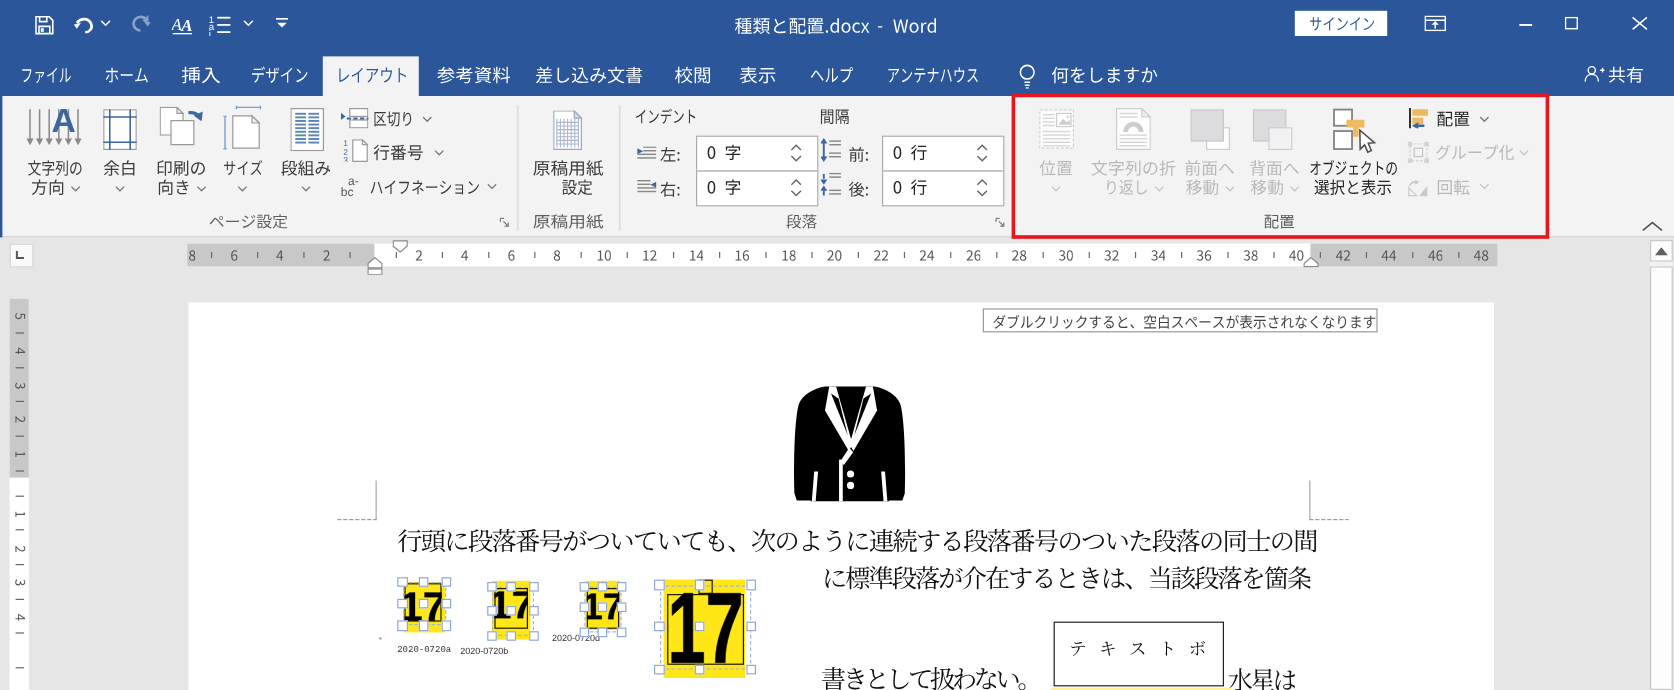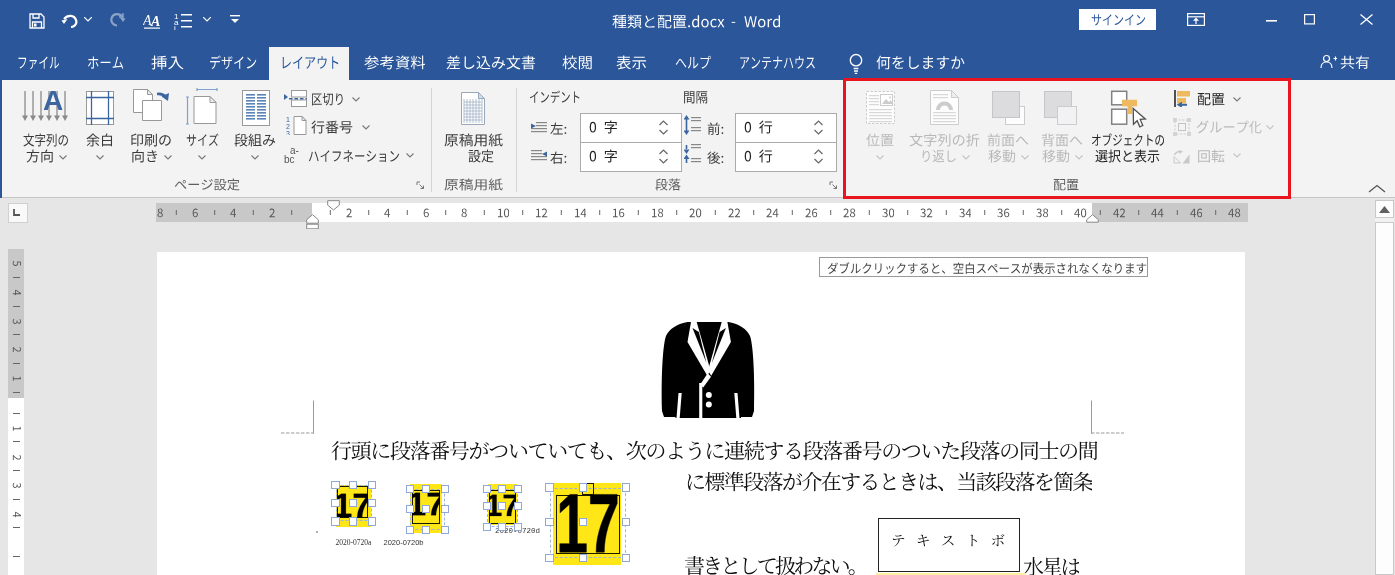--- a/index.html
+++ b/index.html
@@ -1216,21 +1216,21 @@
 <div style="position:absolute;left:335.5px;top:484.6px;width:36.7px;height:36.9px;border:1px dashed #a0b4dc;z-index:11;box-sizing:border-box"></div>
 <div style="position:absolute;left:331.4px;top:480.5px;width:8.2px;height:8.2px;border:1.2px solid #90a8d8;background:#fff;box-sizing:border-box;z-index:12"></div>
 <div style="position:absolute;left:348.6px;top:480.5px;width:8.2px;height:8.2px;border:1.2px solid #90a8d8;background:#fff;box-sizing:border-box;z-index:12"></div>
 <div style="position:absolute;left:368.1px;top:480.5px;width:8.2px;height:8.2px;border:1.2px solid #90a8d8;background:#fff;box-sizing:border-box;z-index:12"></div>
 <div style="position:absolute;left:331.4px;top:498.6px;width:8.2px;height:8.2px;border:1.2px solid #90a8d8;background:#fff;box-sizing:border-box;z-index:12"></div>
 <div style="position:absolute;left:348.6px;top:498.6px;width:8.2px;height:8.2px;border:1.2px solid #90a8d8;background:#fff;box-sizing:border-box;z-index:12"></div>
 <div style="position:absolute;left:368.1px;top:498.6px;width:8.2px;height:8.2px;border:1.2px solid #90a8d8;background:#fff;box-sizing:border-box;z-index:12"></div>
 <div style="position:absolute;left:331.4px;top:517.4px;width:8.2px;height:8.2px;border:1.2px solid #90a8d8;background:#fff;box-sizing:border-box;z-index:12"></div>
 <div style="position:absolute;left:348.6px;top:517.4px;width:8.2px;height:8.2px;border:1.2px solid #90a8d8;background:#fff;box-sizing:border-box;z-index:12"></div>
 <div style="position:absolute;left:368.1px;top:517.4px;width:8.2px;height:8.2px;border:1.2px solid #90a8d8;background:#fff;box-sizing:border-box;z-index:12"></div>
-<div style="position:absolute;left:353.5px;top:537.5px;width:80px;text-align:center;z-index:4;font-family:Liberation Serif, serif;font-size:7.5px;color:#333;transform:translateX(-40px)">2020-0720a</div>
+<div style="position:absolute;left:353.5px;top:537.5px;width:80px;text-align:center;z-index:4;font-family:Liberation Mono, monospace;font-size:7.5px;color:#333;transform:translateX(-40px)">2020-0720a</div>
 <div style="position:absolute;left:409.7px;top:483.9px;width:32.7px;height:49.4px;background:#ffe617;z-index:8"></div>
 <div style="position:absolute;left:411.8px;top:490.0px;width:28.6px;height:34.0px;border:1.2px solid #1a1a00;box-sizing:border-box;z-index:9"></div>
 <svg style="position:absolute;left:411.8px;top:488.5px;z-index:10" width="28.6" height="36.0">
     <g transform="translate(-4.7 26.2) scale(0.0341 0.0325)">
       <g stroke="#000" stroke-width="14">
         <use href="#g182"></use>
         <use href="#g183" x="556"></use>
       </g>
     </g>
   </svg>
@@ -1258,21 +1258,21 @@
 <div style="position:absolute;left:486.7px;top:488.9px;width:31.5px;height:37.8px;border:1px dashed #a0b4dc;z-index:11;box-sizing:border-box"></div>
 <div style="position:absolute;left:482.6px;top:484.8px;width:8.2px;height:8.2px;border:1.2px solid #90a8d8;background:#fff;box-sizing:border-box;z-index:12"></div>
 <div style="position:absolute;left:498.0px;top:484.8px;width:8.2px;height:8.2px;border:1.2px solid #90a8d8;background:#fff;box-sizing:border-box;z-index:12"></div>
 <div style="position:absolute;left:514.1px;top:484.8px;width:8.2px;height:8.2px;border:1.2px solid #90a8d8;background:#fff;box-sizing:border-box;z-index:12"></div>
 <div style="position:absolute;left:482.6px;top:502.1px;width:8.2px;height:8.2px;border:1.2px solid #90a8d8;background:#fff;box-sizing:border-box;z-index:12"></div>
 <div style="position:absolute;left:498.0px;top:502.1px;width:8.2px;height:8.2px;border:1.2px solid #90a8d8;background:#fff;box-sizing:border-box;z-index:12"></div>
 <div style="position:absolute;left:514.1px;top:502.1px;width:8.2px;height:8.2px;border:1.2px solid #90a8d8;background:#fff;box-sizing:border-box;z-index:12"></div>
 <div style="position:absolute;left:482.6px;top:522.6px;width:8.2px;height:8.2px;border:1.2px solid #90a8d8;background:#fff;box-sizing:border-box;z-index:12"></div>
 <div style="position:absolute;left:498.0px;top:522.6px;width:8.2px;height:8.2px;border:1.2px solid #90a8d8;background:#fff;box-sizing:border-box;z-index:12"></div>
 <div style="position:absolute;left:514.1px;top:522.6px;width:8.2px;height:8.2px;border:1.2px solid #90a8d8;background:#fff;box-sizing:border-box;z-index:12"></div>
-<div style="position:absolute;left:500.0px;top:527px;width:80px;text-align:right;z-index:4;font-family:Liberation Mono, monospace;font-size:7.5px;color:#333;transform:translateX(-40px)">2020-0720d</div>
+<div style="position:absolute;left:500.0px;top:527px;width:80px;text-align:left;z-index:4;font-family:Liberation Sans, sans-serif;font-size:7.5px;color:#333;transform:translateX(-40px)">2020-0720d</div>
 <div style="position:absolute;left:553.0px;top:482.8px;width:67.6px;height:82.2px;background:#ffe617;z-index:8"></div>
 <div style="position:absolute;left:555.8px;top:494.6px;width:63.9px;height:59.4px;border:1.2px solid #1a1a00;box-sizing:border-box;z-index:9"></div>
 <svg style="position:absolute;left:555.8px;top:493.1px;z-index:10" width="63.9" height="61.4">
     <g transform="translate(0.2 59.2) scale(0.0571 0.0840)">
       <g stroke="#000" stroke-width="14">
         <use href="#g182"></use>
         <use href="#g183" x="556"></use>
       </g>
     </g>
   </svg>

